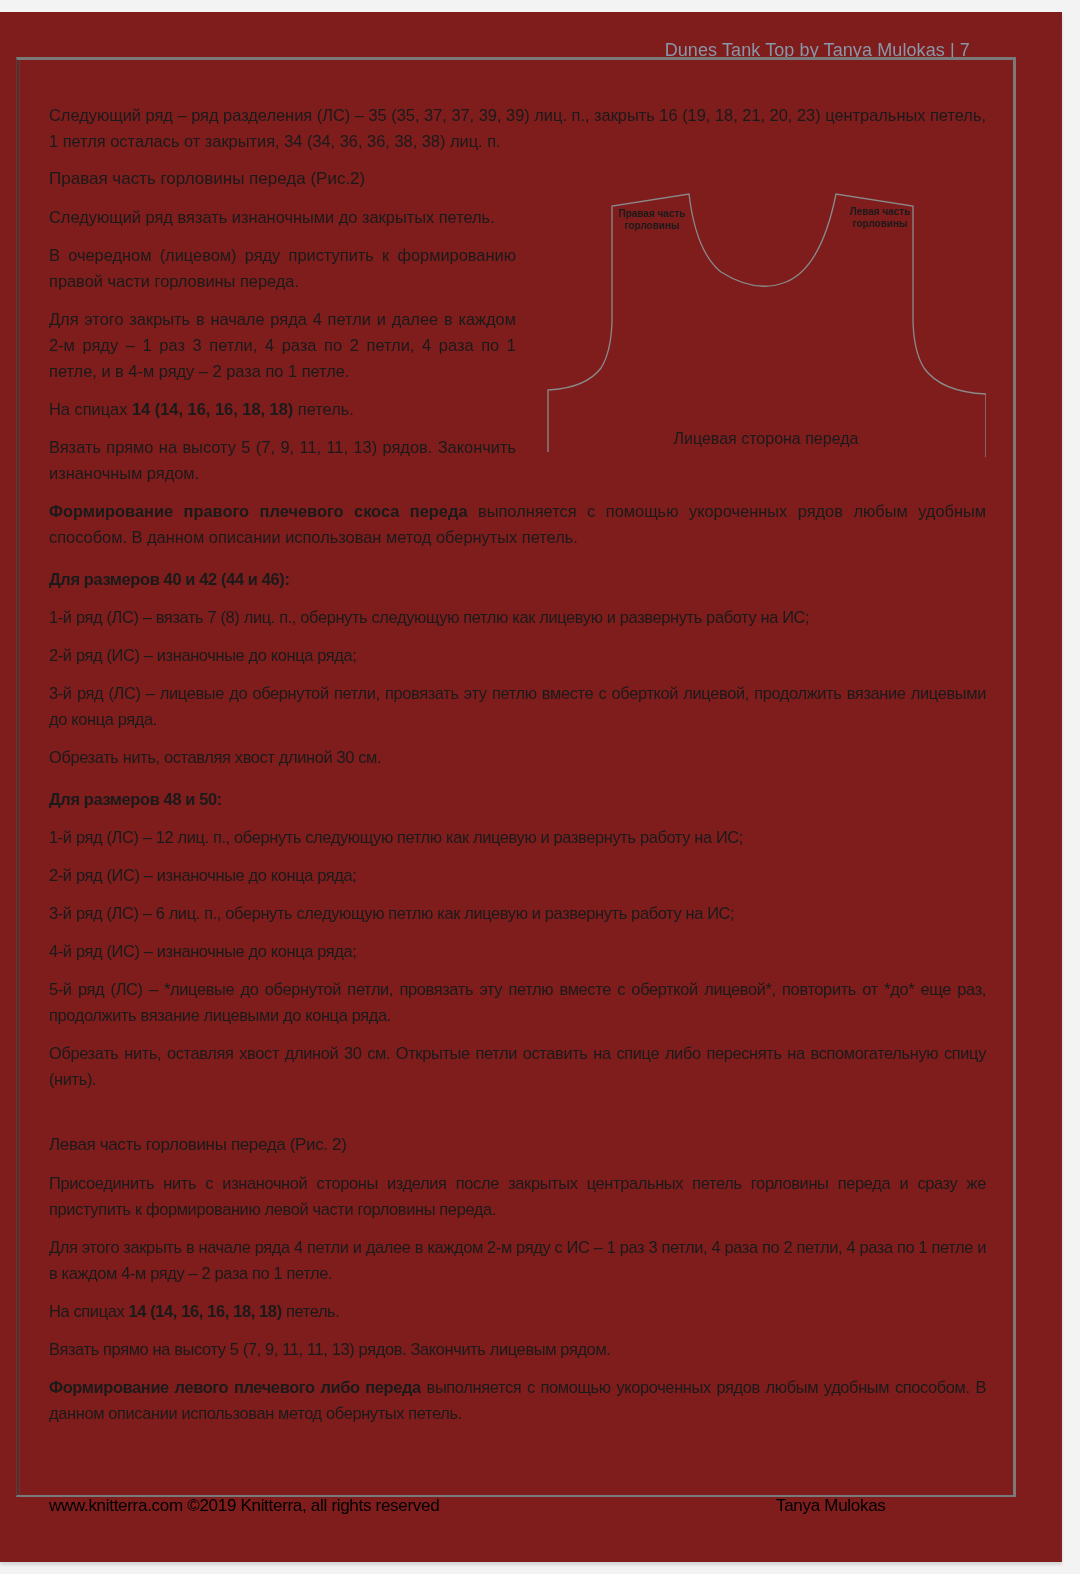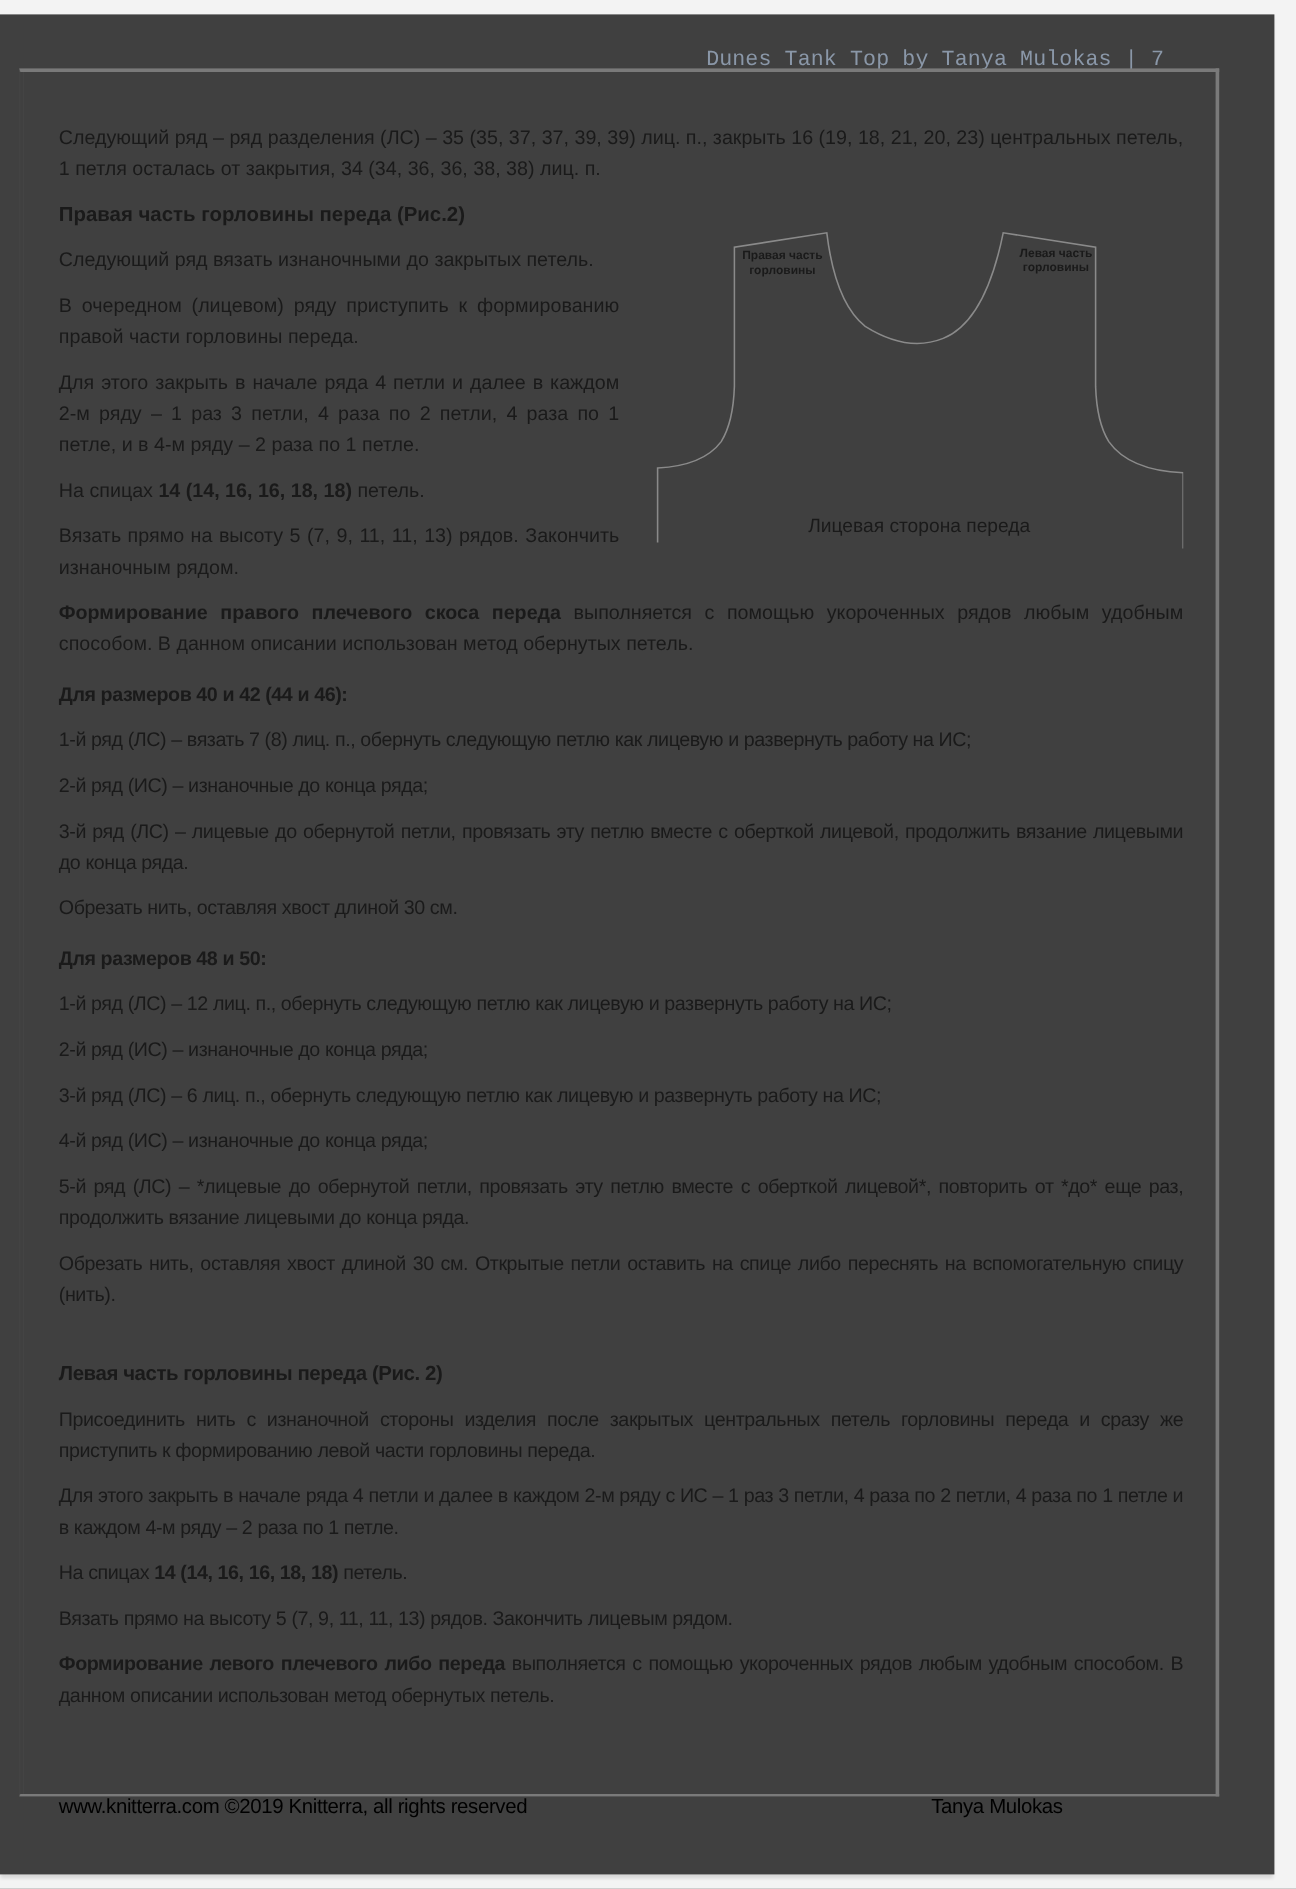--- a/index.html
+++ b/index.html
@@ -6,23 +6,22 @@
   body {
     width: 1080px; height: 1574px; overflow: hidden;
     background: #f3f3f3;
     font-family: "Liberation Sans", sans-serif;
     color: #1a1a1a;
     position: relative;
   }
   .page {
     position: absolute; left: 0; top: 12px;
     width: 1062px; height: 1550px;
-    background: #404040;
+    background: #7f1d1d;
     box-shadow: 0 3px 3px rgba(0,0,0,0.12);
-    font-family: Liberation Mono, monospace;
   }
   .top-strip { position:absolute; left:0; top:0; width:1080px; height:12px; background:#f3f3f3; }
   .running-header {
     position: absolute; right: 92px; top: 28px;
     font-size: 18px; color: #8a97a8; letter-spacing: 0.1px;
   }
   .frame {
     position: absolute; left: 16px; top: 57px;
     width: 1000px; height: 1440px;
     border: 1px solid #444;
@@ -34,21 +33,21 @@
   .frame::before {
     content: ""; position: absolute; left: 2px; top: 0; bottom: 0;
     border-left: 1px solid #444;
   }
   .content {
     position: absolute; left: 49px; top: 102px; width: 937px;
     font-size: 16.4px; line-height: 26px;
   }
   p { margin: 0 0 12px 0; }
   .just { text-align: justify; }
-  .heading { font-weight: bold; font-size: 17px; margin: 0 0 12px 0; }
+  .heading { font-weight: normal; font-size: 17px; margin: 0 0 12px 0; }
   .sub { font-weight: bold; margin: 16px 0 12px 0; }
   .cond { letter-spacing: -0.35px; }
   .two-col { display: flex; }
   .left-col { width: 477px; }
   .figure {
     position: relative; width: 440px; margin-left: 30px; margin-top: -22px;
   }
   .figure svg { display: block; }
   .fig-label-r, .fig-label-l {
     position: absolute; font-size: 10px; font-weight: bold; line-height: 12px; text-align: center;

